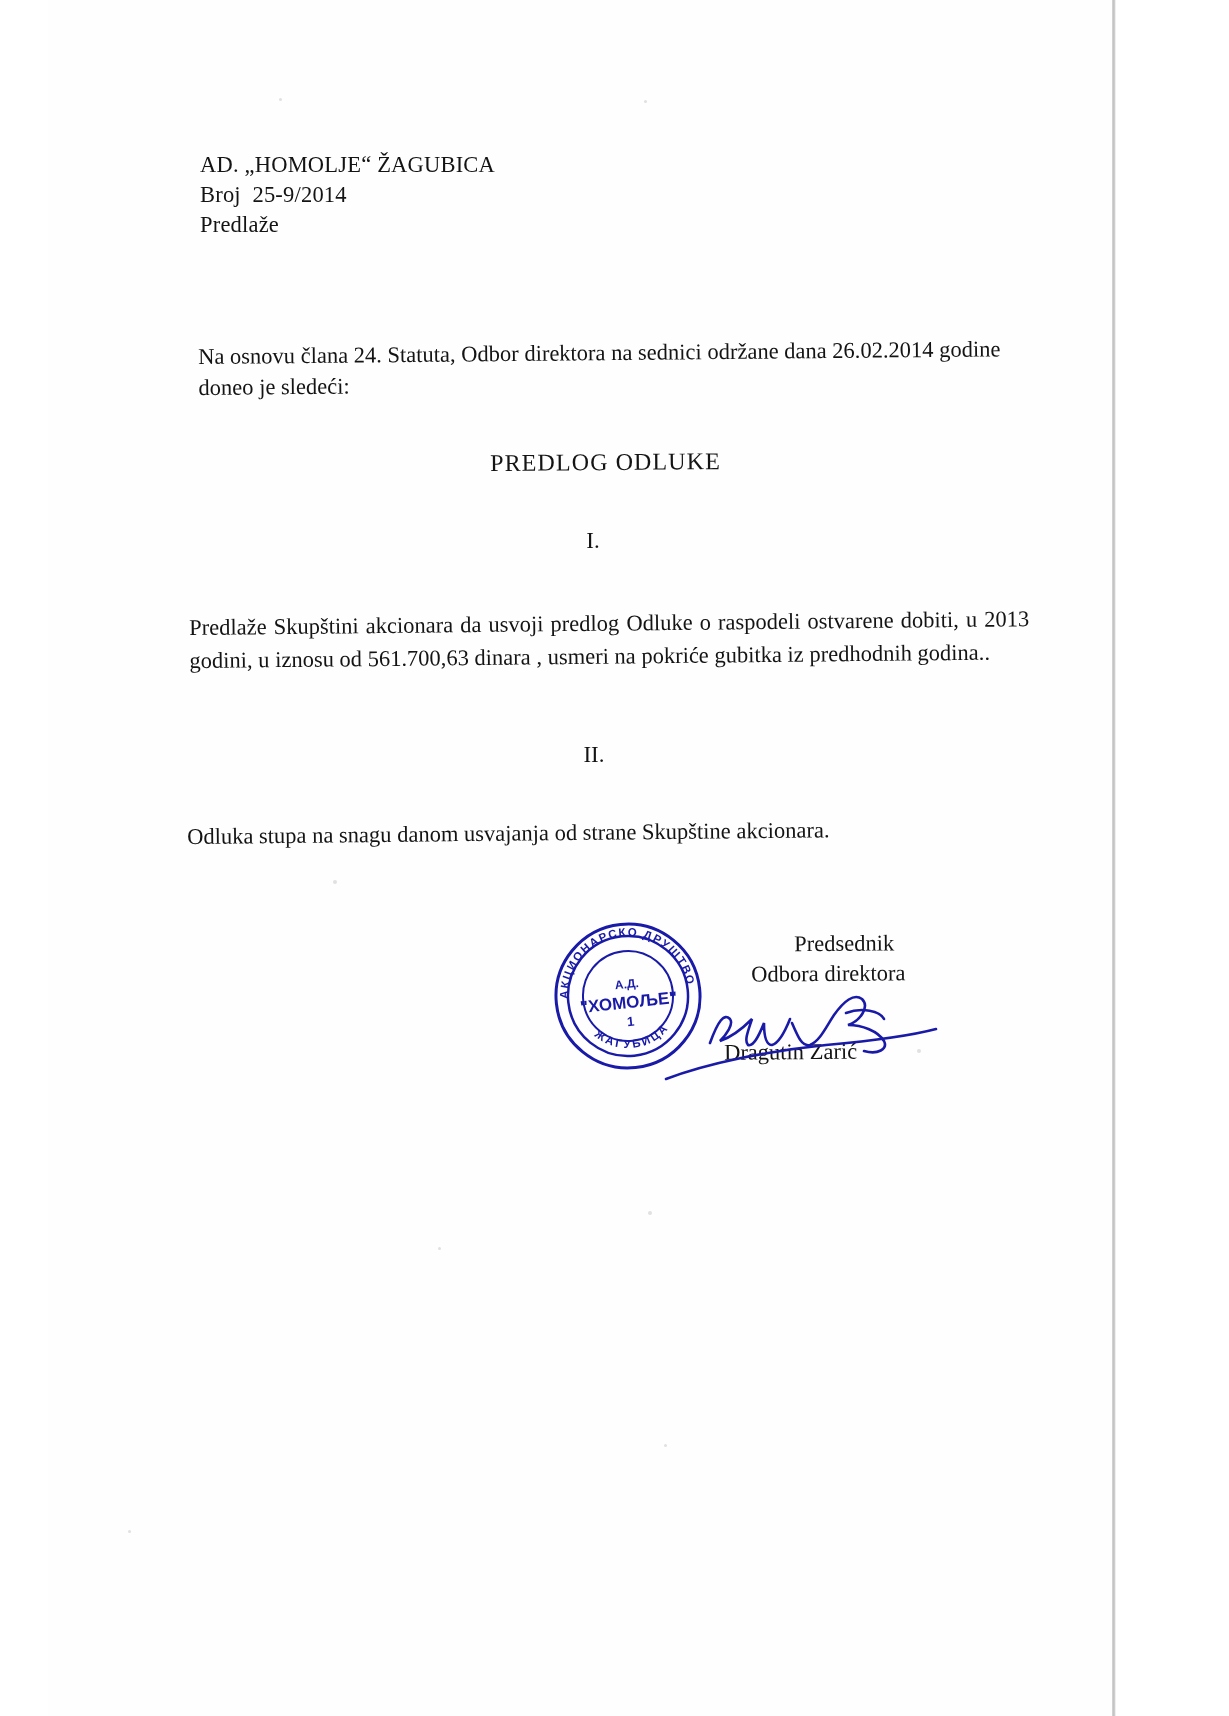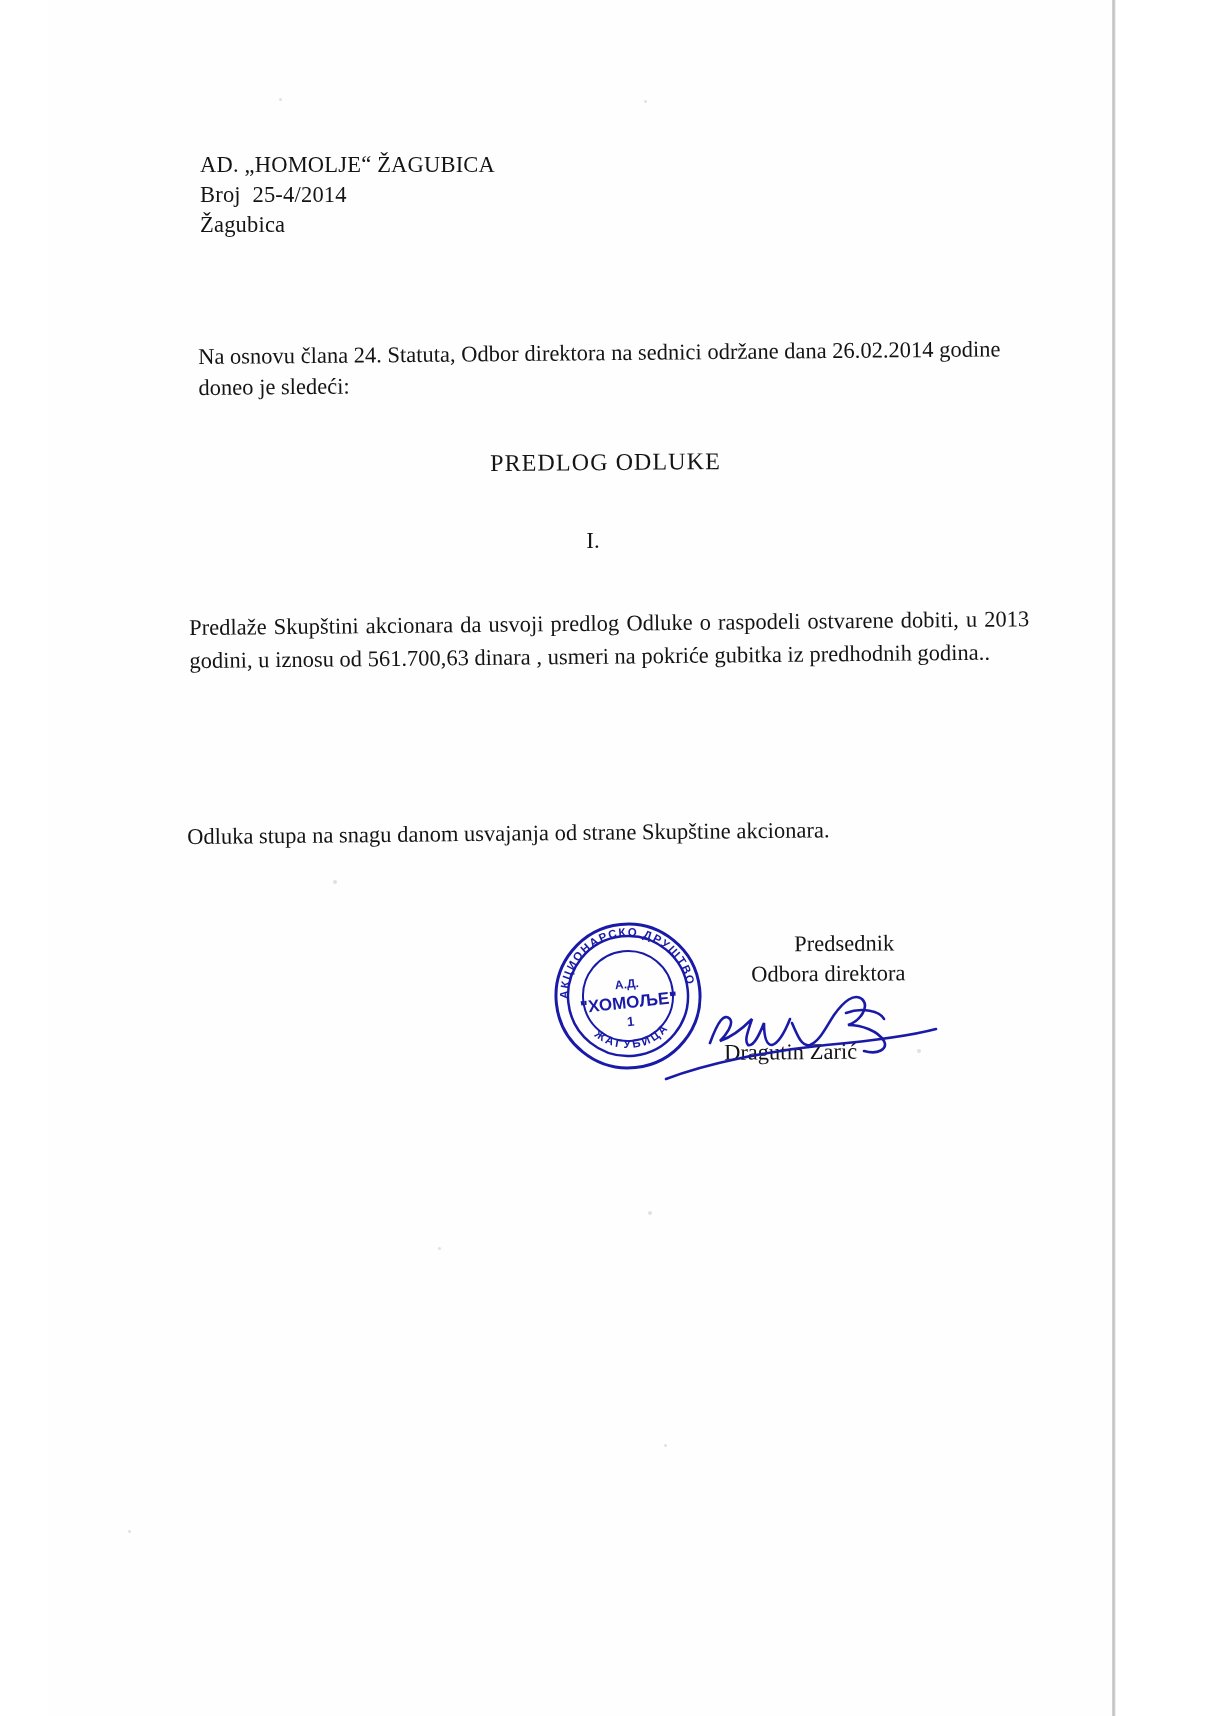--- a/index.html
+++ b/index.html
@@ -175,31 +175,32 @@
   <div class="speck" style="left:596px; top:100px; width:3px; height:3px;"></div>
   <div class="speck" style="left:285px; top:880px; width:4px; height:4px;"></div>
   <div class="speck" style="left:600px; top:1211px; width:4px; height:4px;"></div>
   <div class="speck" style="left:390px; top:1247px; width:3px; height:3px;"></div>
   <div class="speck" style="left:616px; top:1444px; width:3px; height:3px;"></div>
   <div class="speck" style="left:80px; top:1530px; width:3px; height:3px;"></div>
   <div class="speck" style="left:869px; top:1049px; width:4px; height:4px;"></div>
 
   <div class="header-block">
     <div>AD. „HOMOLJE“ ŽAGUBICA</div>
-    <div>Broj  25-4/2014</div>
-    <div>Žagubica</div>
+    <div>Broj  25-9/2014</div>
+    <div>Predlaže</div>
   </div>
 
   <div class="intro">Na osnovu člana 24. Statuta,  Odbor direktora na sednici održane dana 26.02.2014 godine doneo je sledeći:</div>
 
   <div class="title">PREDLOG ODLUKE</div>
 
   <div class="numeral-1">I.</div>
   <div class="para-1">Predlaže Skupštini akcionara da usvoji predlog Odluke o raspodeli ostvarene dobiti, u 2013 godini, u iznosu od 561.700,63 dinara , usmeri na pokriće gubitka iz predhodnih godina..</div>
 
+  <div class="numeral-2">II.</div>
   <div class="para-2">Odluka stupa na snagu danom usvajanja od strane Skupštine akcionara.</div>
 
   <div class="sign-block">
     <div class="sign-title">Predsednik</div>
     <div class="sign-sub">Odbora direktora</div>
     <div class="sign-name">Dragutin Zarić</div>
   </div>
 
   <div class="stamp">
     <svg width="152" height="152" viewBox="0 0 152 152" xmlns="http://www.w3.org/2000/svg">

